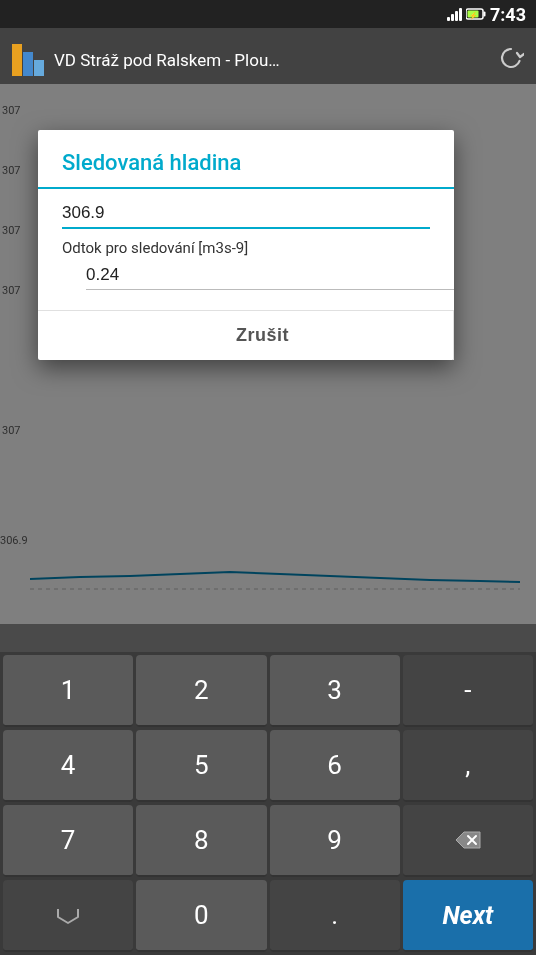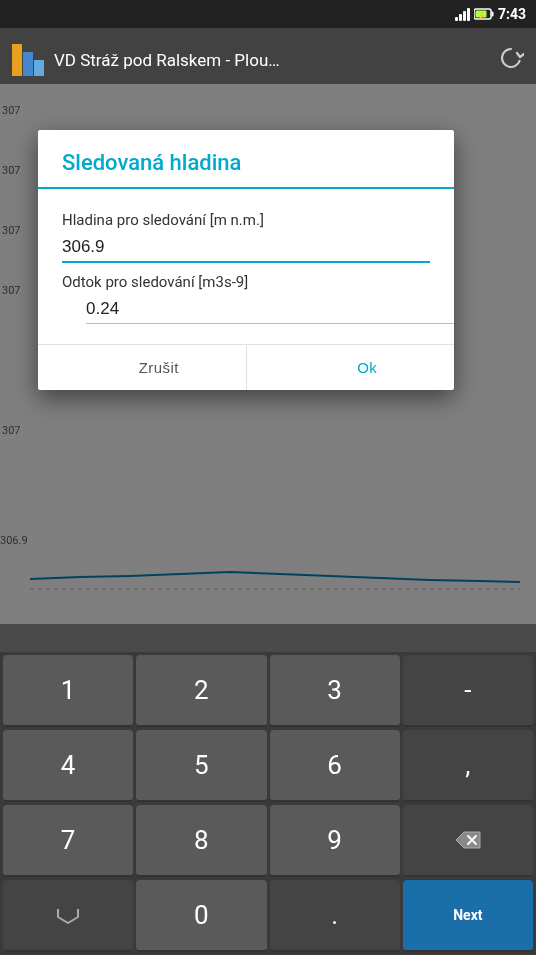--- a/index.html
+++ b/index.html
@@ -22,21 +22,21 @@
       padding: 0 10px;
       gap: 6px;
     }
     .status-icons {
       display: flex;
       align-items: center;
       gap: 4px;
     }
     .status-time {
       color: white;
-      font-size: 14px;
+      font-size: 18px;
       font-weight: bold;
     }
 
     
     .app-bar {
       height: 64px;
       background: #424242;
       display: flex;
       align-items: center;
       padding: 0 12px;
@@ -125,22 +125,22 @@
     }
     .dialog-actions {
       display: flex;
       border-top: 1px solid #e0e0e0;
       margin-top: 16px;
     }
     .dialog-btn {
       flex: 1;
       padding: 14px 0;
       text-align: center;
-      font-size: 15px;
-      font-weight: 400;
+      font-size: 18px;
+      font-weight: 700;
       color: #555;
       background: none;
       border: none;
       cursor: pointer;
       letter-spacing: 0.03em;
       margin-left: 34px;
     }
     .dialog-btn:first-child {
       border-right: 1px solid #e0e0e0;
     }
@@ -246,28 +246,26 @@
     <polyline points="0,45 50,43 100,42 150,40 200,38 250,40 300,42 350,44 400,46 450,47 490,48" fill="none" stroke="#007baa" stroke-width="2"></polyline>
     <polyline points="0,55 490,55" fill="none" stroke="#aaa" stroke-width="1" stroke-dasharray="4,4"></polyline>
   </svg>
 </div>
 
 <div class="overlay"></div>
 
 <div class="dialog">
   <div class="dialog-title">Sledovaná hladina</div>
   <div class="dialog-body">
-    <div class="dialog-field-label">Hladina pro sledování [m n.m.]</div>
     <input class="dialog-input" type="text" value="306.9" style="">
     <div class="dialog-field-label">Odtok pro sledování [m3s-9]</div>
     <input class="dialog-input" type="text" value="0.24" style="border-bottom: 1px solid rgb(187, 187, 187);">
   </div>
   <div class="dialog-actions">
     <button class="dialog-btn">Zrušit</button>
-    <button class="dialog-btn ok">Ok</button>
   </div>
 </div>
 
 <div class="keyboard">
 
   <div class="keyboard-row">
     <div class="key">1</div>
     <div class="key">2</div>
     <div class="key">3</div>
     <div class="key dark">-</div>
@@ -294,15 +292,15 @@
   </div>
 
   <div class="keyboard-row">
     <div class="key dark" style="font-size:18px;">
       <svg width="28" height="20" viewBox="0 0 28 20" fill="none">
         <path d="M4 4 L4 12 L14 18 L24 12 L24 4" stroke="#aaa" stroke-width="2" fill="none" stroke-linejoin="round"></path>
       </svg>
     </div>
     <div class="key">0</div>
     <div class="key dark">.</div>
-    <div class="key next-key" style="font-size:14px;font-weight:bold;">Next</div>
+    <div class="key next-key" style="font-size:25px;font-weight:bold;font-style:italic;">Next</div>
   </div>
 </div>
 
 </body></html>

